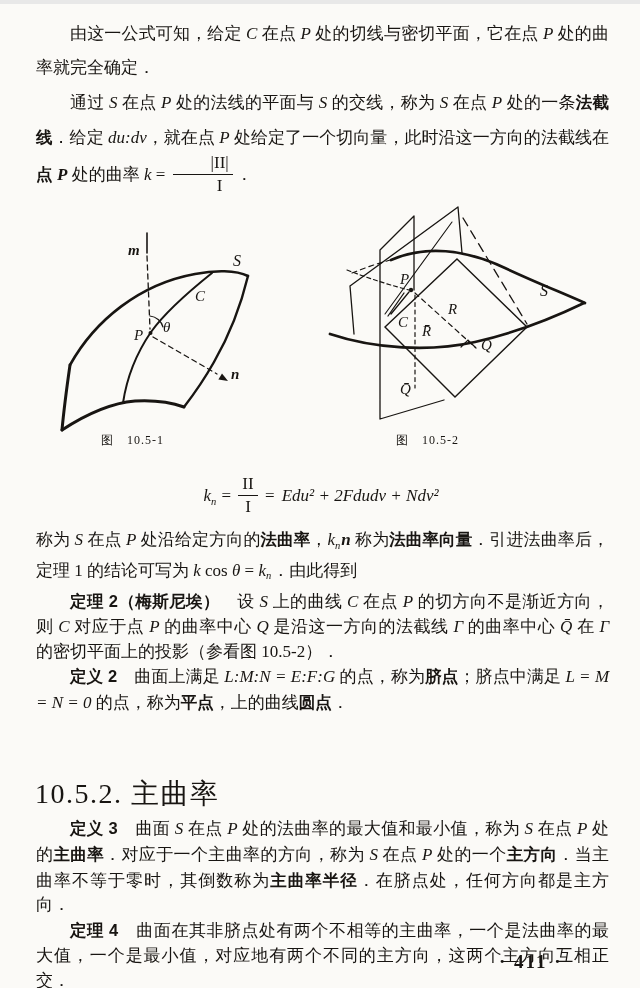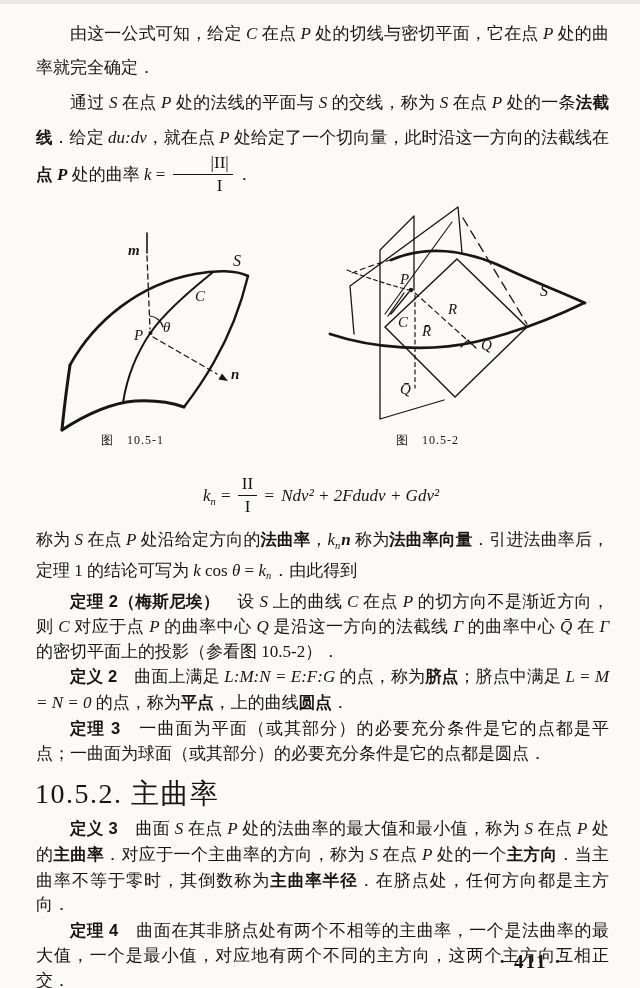--- a/index.html
+++ b/index.html
@@ -111,26 +111,25 @@
   </svg>
 
   <div class="caption cap1">图　10.5-1</div>
   <div class="caption cap2">图　10.5-2</div>
 
   <div class="blk mid-block">
     <p class="formula-line"><span class="i">k</span><span class="sub">n</span><span> = </span><span class="frac">
           <span class="num">II</span>
           <span class="den">I</span>
         </span><span> = </span><span class="frac fi">
-          <span class="den">Ndv² + 2Fdudv + Gdv²</span>
+          <span class="den">Edu² + 2Fdudv + Ndv²</span>
         </span></p>
     <p><span>称为 </span><span class="i">S</span><span> 在点 </span><span class="i">P</span><span> 处沿给定方向的</span><span class="b">法曲率</span><span>，</span><span class="i">k</span><span class="sub">n</span><span class="bi">n</span><span> 称为</span><span class="b">法曲率向量</span><span>．引进法曲率后，定理 1 的结论可写为 </span><span class="i">k</span><span> cos </span><span class="i">θ</span><span> = </span><span class="i">k</span><span class="sub">n</span><span>．由此得到</span></p>
     <p class="ind"><span class="b">定理 2（梅斯尼埃）</span><span>　设 </span><span class="i">S</span><span> 上的曲线 </span><span class="i">C</span><span> 在点 </span><span class="i">P</span><span> 的切方向不是渐近方向，则 </span><span class="i">C</span><span> 对应于点 </span><span class="i">P</span><span> 的曲率中心 </span><span class="i">Q</span><span> 是沿这一方向的法截线 </span><span class="i">Γ</span><span> 的曲率中心 </span><span class="i">Q̄</span><span> 在 </span><span class="i">Γ</span><span> 的密切平面上的投影（参看图 10.5-2）．</span></p>
     <p class="ind"><span class="b">定义 2</span><span>　曲面上满足 </span><span class="i">L:M:N = E:F:G</span><span> 的点，称为</span><span class="b">脐点</span><span>；脐点中满足 </span><span class="i">L = M = N = 0</span><span> 的点，称为</span><span class="b">平点</span><span>，上的曲线</span><span class="b">圆点</span><span>．</span></p>
-    <p class="ind"><span class="b">定理 3</span><span>　一曲面为平面（或其部分）的必要充分条件是它的点都是平点；一曲面为球面（或其部分）的必要充分条件是它的点都是圆点．</span></p>
   </div>
 
   <div class="heading">10.5.2. 主曲率</div>
 
   <div class="blk bot-block">
     <p class="ind"><span class="b">定义 3</span><span>　曲面 </span><span class="i">S</span><span> 在点 </span><span class="i">P</span><span> 处的法曲率的最大值和最小值，称为 </span><span class="i">S</span><span> 在点 </span><span class="i">P</span><span> 处的</span><span class="b">主曲率</span><span>．对应于一个主曲率的方向，称为 </span><span class="i">S</span><span> 在点 </span><span class="i">P</span><span> 处的一个</span><span class="b">主方向</span><span>．当主曲率不等于零时，其倒数称为</span><span class="b">主曲率半径</span><span>．在脐点处，任何方向都是主方向．</span></p>
     <p class="ind"><span class="b">定理 4</span><span>　曲面在其非脐点处有两个不相等的主曲率，一个是法曲率的最大值，一个是最小值，对应地有两个不同的主方向，这两个主方向互相正交．</span></p>
   </div>
 
   <div class="pageno">· 411 ·</div>

